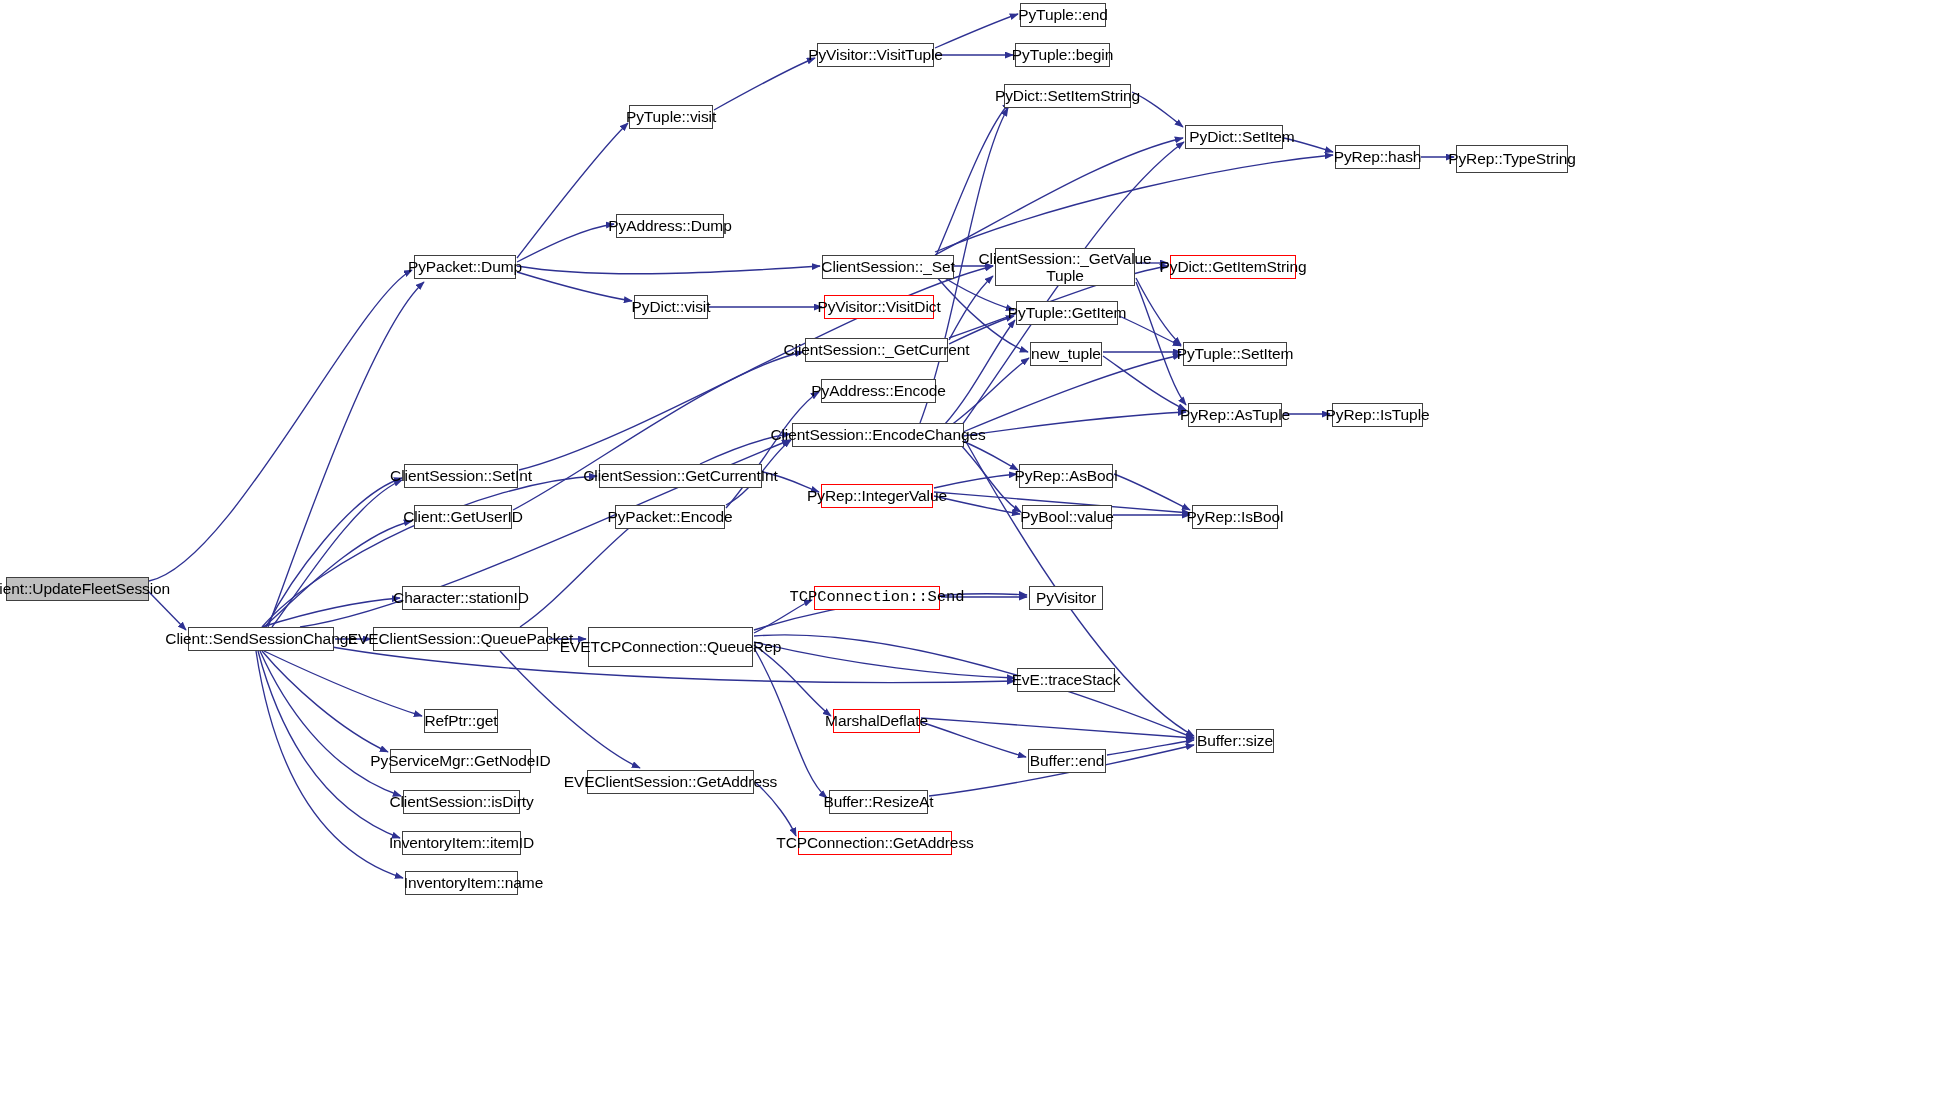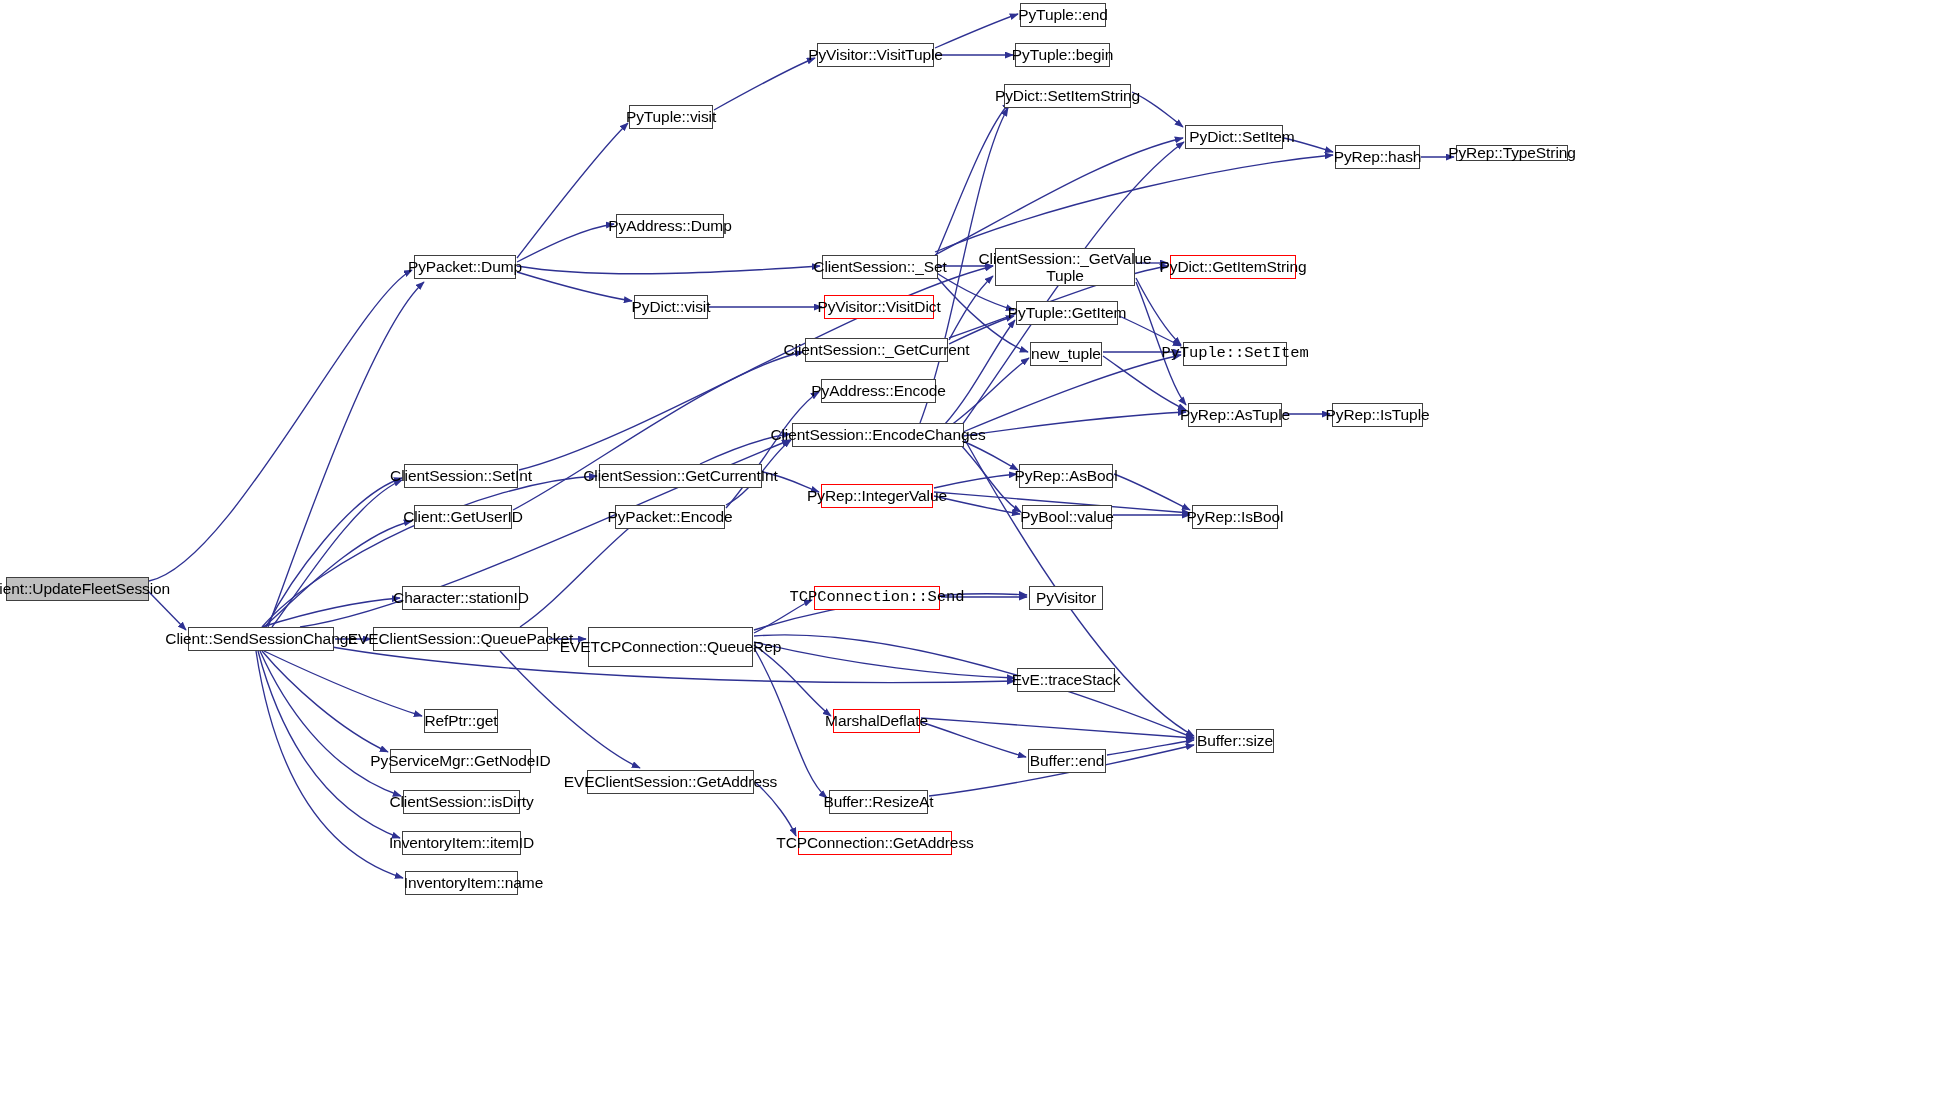--- a/index.html
+++ b/index.html
@@ -153,21 +153,21 @@
       <div class="node" style="left: 402px; top: 831px; width: 119px; height: 24px;">InventoryItem::itemID</div>
       <div class="node" style="left: 405px; top: 871px; width: 113px; height: 24px; padding-left: 28px;">InventoryItem::name</div>
       <div class="node" style="left: 629px; top: 105px; width: 84px; height: 24px;">PyTuple::visit</div>
       <div class="node" style="left: 616px; top: 214px; width: 108px; height: 24px;">PyAddress::Dump</div>
       <div class="node" style="left: 634px; top: 295px; width: 74px; height: 24px;">PyDict::visit</div>
       <div class="node" style="left: 599px; top: 464px; width: 163px; height: 24px;">ClientSession::GetCurrentInt</div>
       <div class="node" style="left: 615px; top: 505px; width: 110px; height: 24px;">PyPacket::Encode</div>
       <div class="node" style="left: 588px; top: 627px; width: 165px; height: 40px;">EVETCPConnection::QueueRep</div>
       <div class="node" style="left: 587px; top: 770px; width: 167px; height: 24px;">EVEClientSession::GetAddress</div>
       <div class="node" style="left: 817px; top: 43px; width: 117px; height: 24px;">PyVisitor::VisitTuple</div>
-      <div class="node" style="left: 822px; top: 255px; width: 116px; height: 24px; text-align: center;">ClientSession::_Set</div>
+      <div class="node" style="left: 822px; top: 255px; width: 132px; height: 24px; text-align: center;">ClientSession::_Set</div>
       <div class="node red" style="left: 824px; top: 295px; width: 110px; height: 24px;">PyVisitor::VisitDict</div>
       <div class="node" style="left: 805px; top: 338px; width: 143px; height: 24px;">ClientSession::_GetCurrent</div>
       <div class="node" style="left: 821px; top: 379px; width: 115px; height: 24px;">PyAddress::Encode</div>
       <div class="node" style="left: 792px; top: 423px; width: 172px; height: 24px;">ClientSession::EncodeChanges</div>
       <div class="node red" style="left: 821px; top: 484px; width: 112px; height: 24px;">PyRep::IntegerValue</div>
       <div class="node red" style="left: 814px; top: 586px; width: 126px; height: 24px; font-family: Liberation Mono, monospace;">TCPConnection::Send</div>
       <div class="node red" style="left: 833px; top: 709px; width: 87px; height: 24px;">MarshalDeflate</div>
       <div class="node" style="left: 829px; top: 790px; width: 99px; height: 24px;">Buffer::ResizeAt</div>
       <div class="node red" style="left: 798px; top: 831px; width: 154px; height: 24px;">TCPConnection::GetAddress</div>
       <div class="node" style="left: 1020px; top: 3px; width: 86px; height: 24px;">PyTuple::end</div>
@@ -177,21 +177,21 @@
 Tuple</div>
       <div class="node" style="left: 1016px; top: 301px; width: 102px; height: 24px;">PyTuple::GetItem</div>
       <div class="node" style="left: 1030px; top: 342px; width: 72px; height: 24px;">new_tuple</div>
       <div class="node" style="left: 1019px; top: 464px; width: 94px; height: 24px;">PyRep::AsBool</div>
       <div class="node" style="left: 1022px; top: 505px; width: 90px; height: 24px;">PyBool::value</div>
       <div class="node" style="left: 1029px; top: 586px; width: 74px; height: 24px;">PyVisitor</div>
       <div class="node" style="left: 1017px; top: 668px; width: 98px; height: 24px;">EvE::traceStack</div>
       <div class="node" style="left: 1028px; top: 749px; width: 78px; height: 24px;">Buffer::end</div>
       <div class="node" style="left: 1185px; top: 125px; width: 98px; height: 24px; padding-left: 20px;">PyDict::SetItem</div>
       <div class="node red" style="left: 1170px; top: 255px; width: 126px; height: 24px;">PyDict::GetItemString</div>
-      <div class="node" style="left: 1183px; top: 342px; width: 104px; height: 24px; font-family: Liberation Mono, monospace;">PyTuple::SetItem</div>
+      <div class="node" style="left: 1183px; top: 342px; width: 104px; height: 24px;">PyTuple::SetItem</div>
       <div class="node" style="left: 1188px; top: 403px; width: 94px; height: 24px;">PyRep::AsTuple</div>
       <div class="node" style="left: 1192px; top: 505px; width: 86px; height: 24px;">PyRep::IsBool</div>
       <div class="node" style="left: 1196px; top: 729px; width: 78px; height: 24px;">Buffer::size</div>
       <div class="node" style="left: 1335px; top: 145px; width: 85px; height: 24px;">PyRep::hash</div>
       <div class="node" style="left: 1332px; top: 403px; width: 91px; height: 24px;">PyRep::IsTuple</div>
-      <div class="node" style="left: 1456px; top: 145px; width: 112px; height: 16px;">PyRep::TypeString</div>
+      <div class="node" style="left: 1456px; top: 145px; width: 112px; height: 28px;">PyRep::TypeString</div>
     </div>
 </div>
 
 </body></html>

